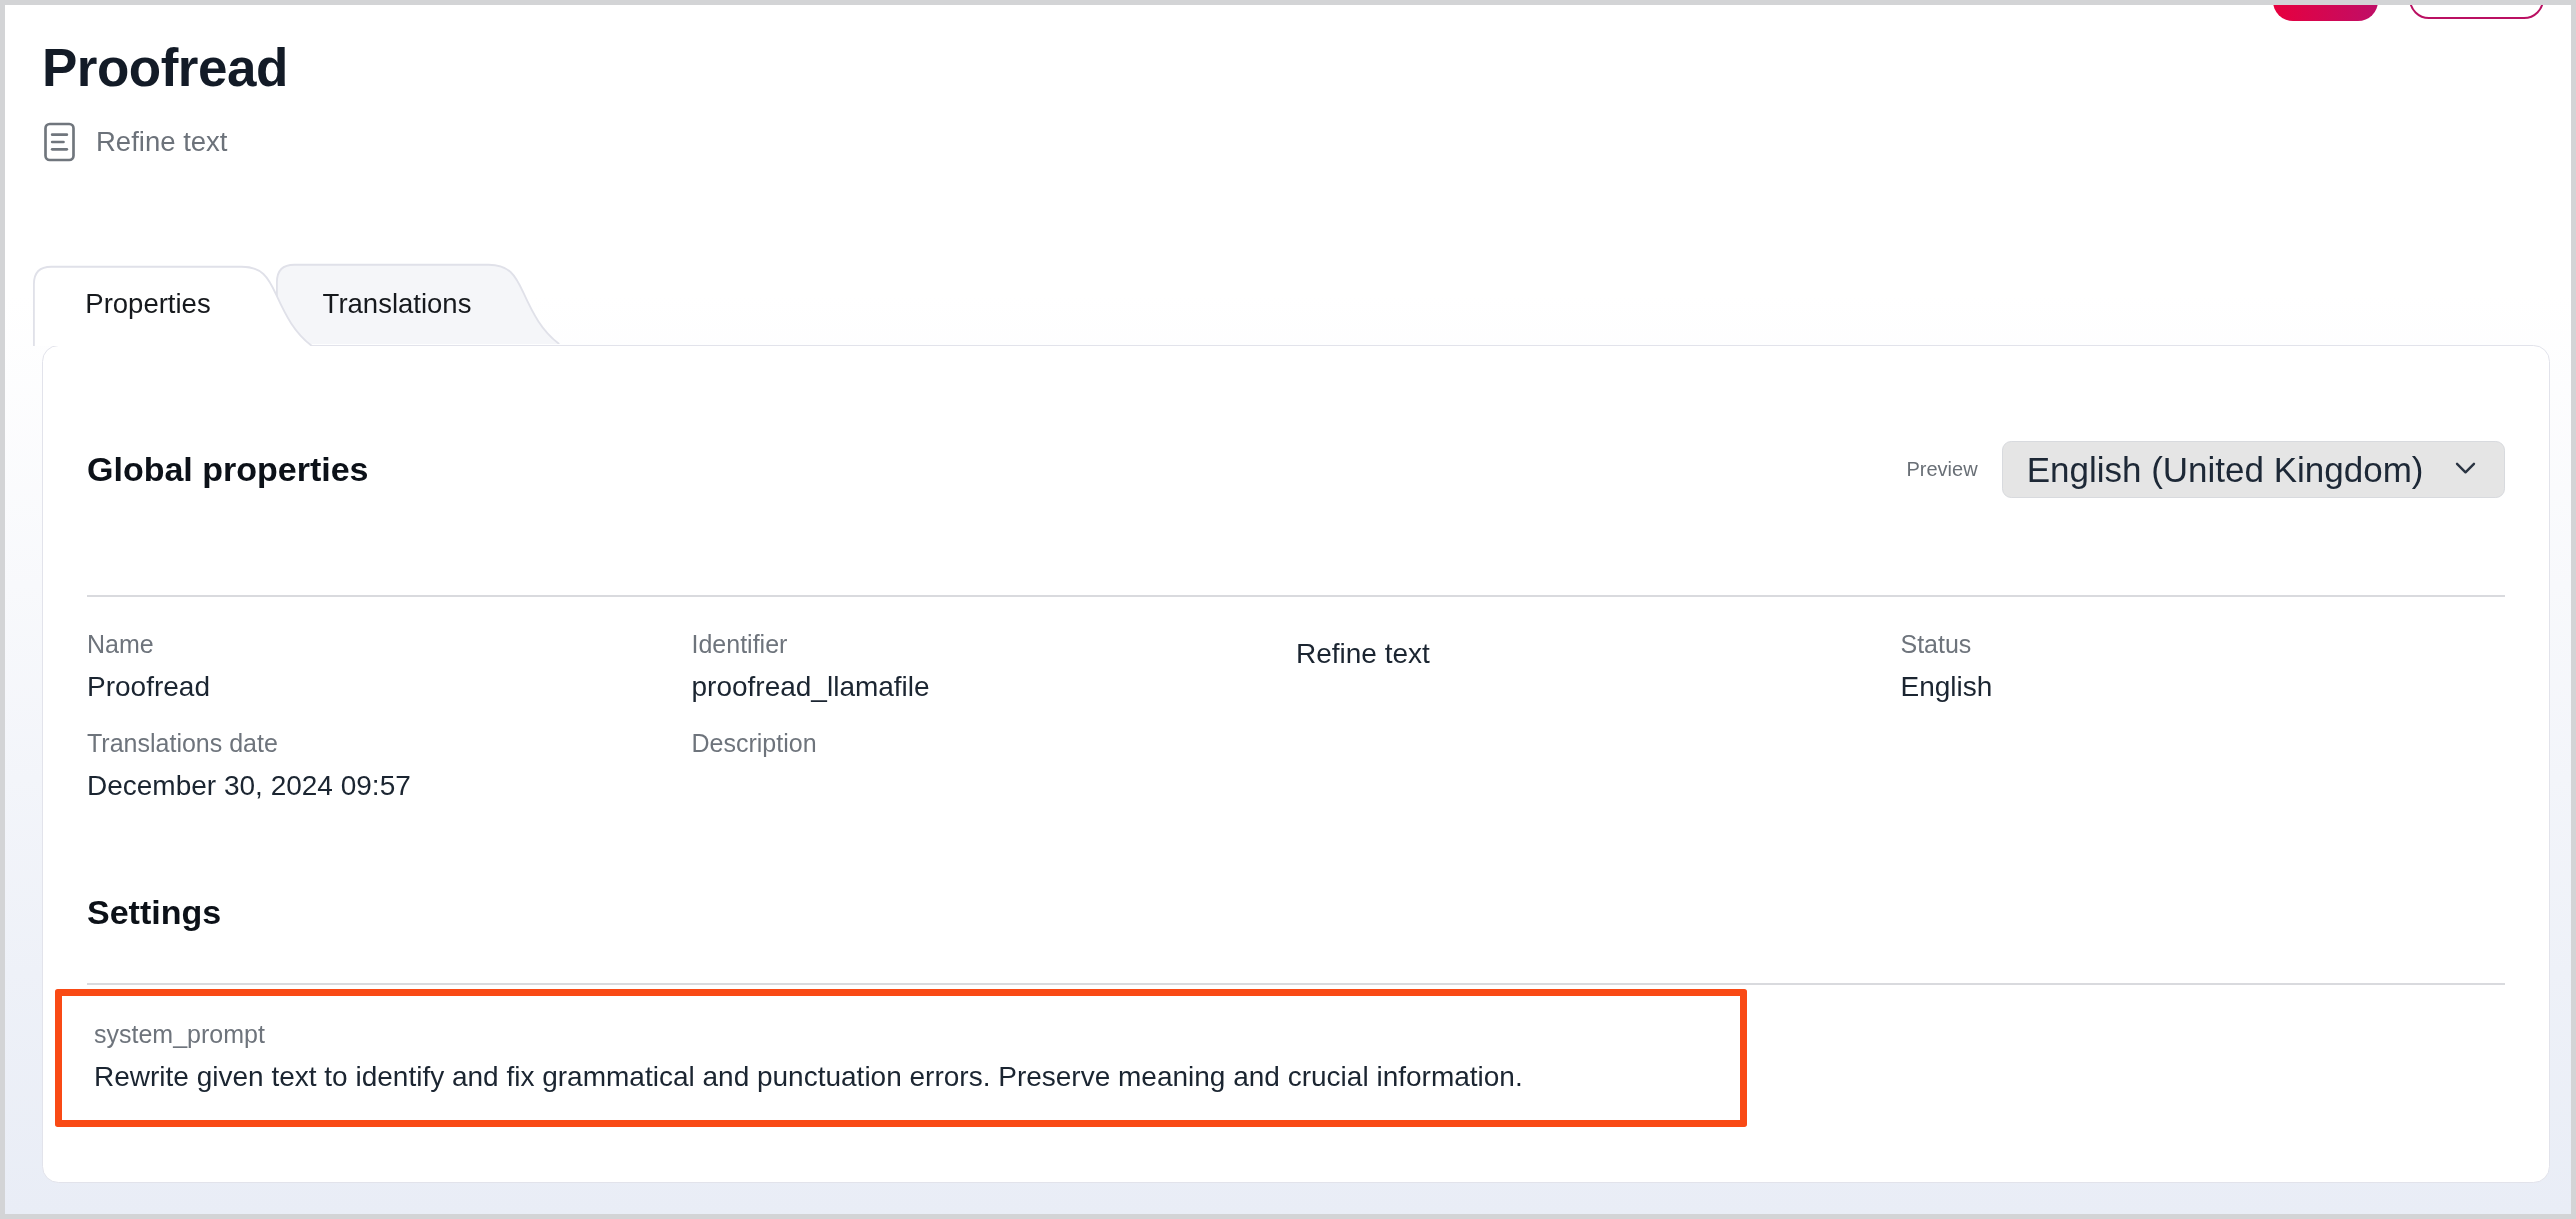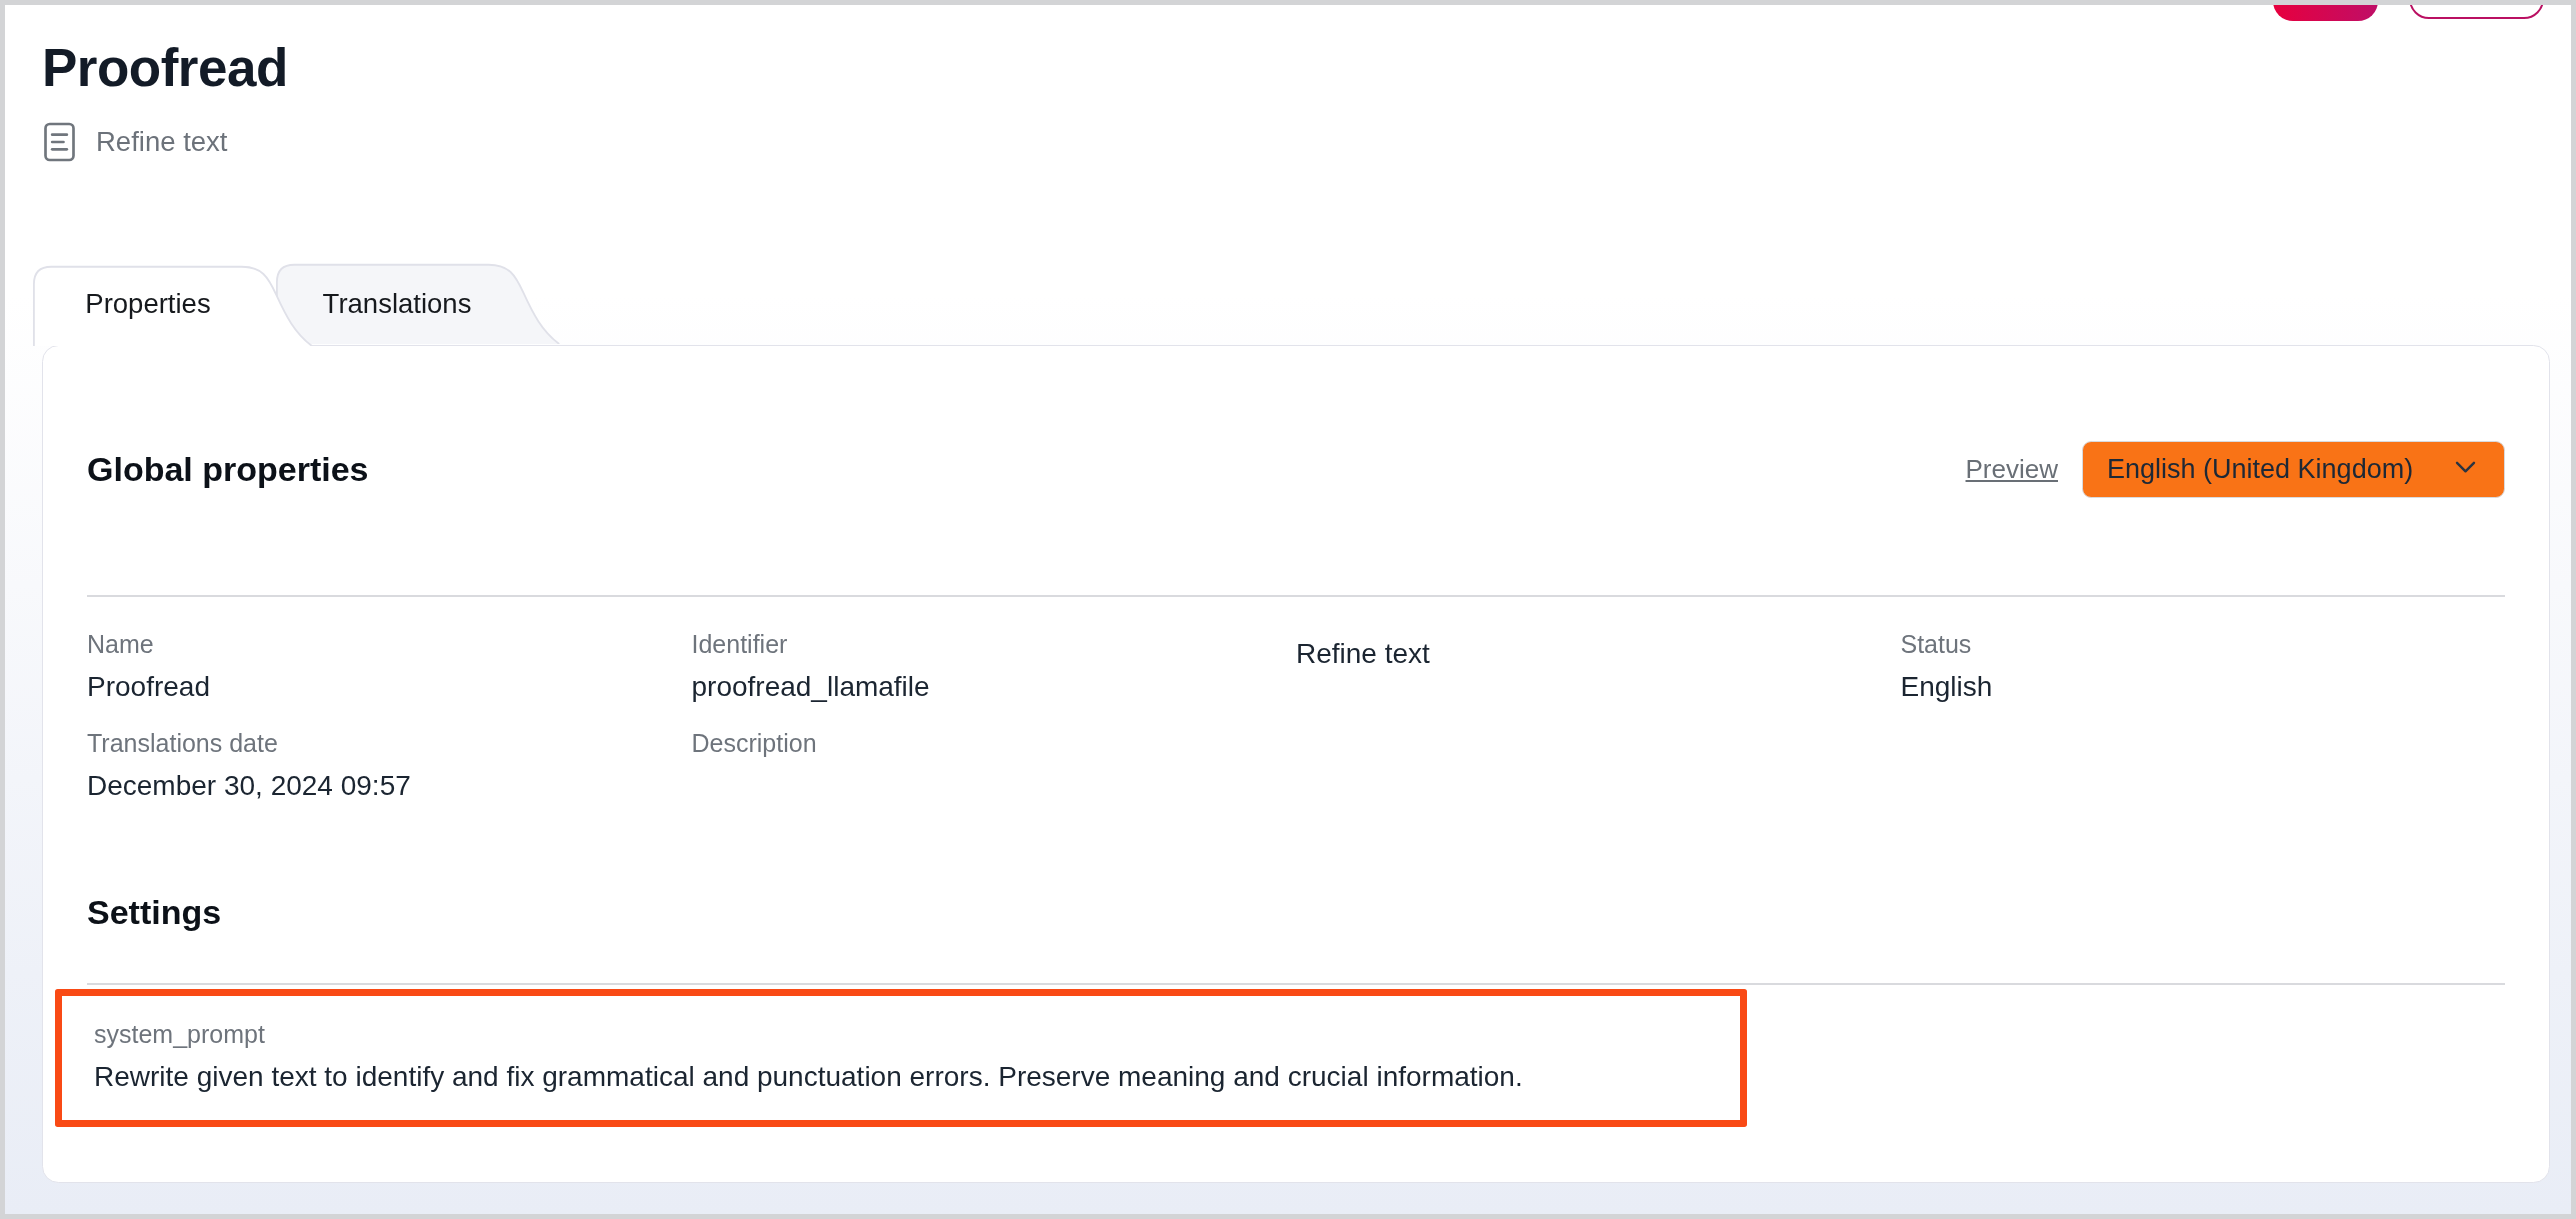--- a/index.html
+++ b/index.html
@@ -71,27 +71,27 @@
     z-index: 1;
   }
   .card-header {
     margin-top: 95px; height: 57px;
     display: flex; justify-content: space-between; align-items: center; gap: 32px;
   }
   .section-heading {
     font-size: 34px; font-weight: 700; color: #0c1118;
   }
   .preview-wrap { display: flex; align-items: center; gap: 24px; }
-  .preview-label { font-size: 26px; color: #696f76; text-decoration: underline; }
+  .preview-label { font-size: 20px; color: #696f76; }
   .lang-select {
     box-sizing: border-box; height: 57px; min-width: 423px;
-    border: 1.8px solid #d8dade; border-radius: 9.2px; background: #f97316;
+    border: 1.8px solid #d8dade; border-radius: 9.2px; background: #e5e5e5;
     display: flex; align-items: center; justify-content: space-between;
     padding: 8px 24px; gap: 27.5px;
-    font-size: 27px; color: #1d2836; cursor: pointer;
+    font-size: 35px; color: #1d2836; cursor: pointer;
   }
   .divider { height: 1.8px; background: #d9dade; }
   .divider-1 { margin-top: 97px; }
   .divider-2 { margin-top: 51px; }
 
   .field-grid {
     display: grid; grid-template-columns: repeat(4, 1fr);
     margin-top: 31px; row-gap: 21px;
   }
   .field-label { font-size: 25px; color: #6e747c; line-height: 33px; }

